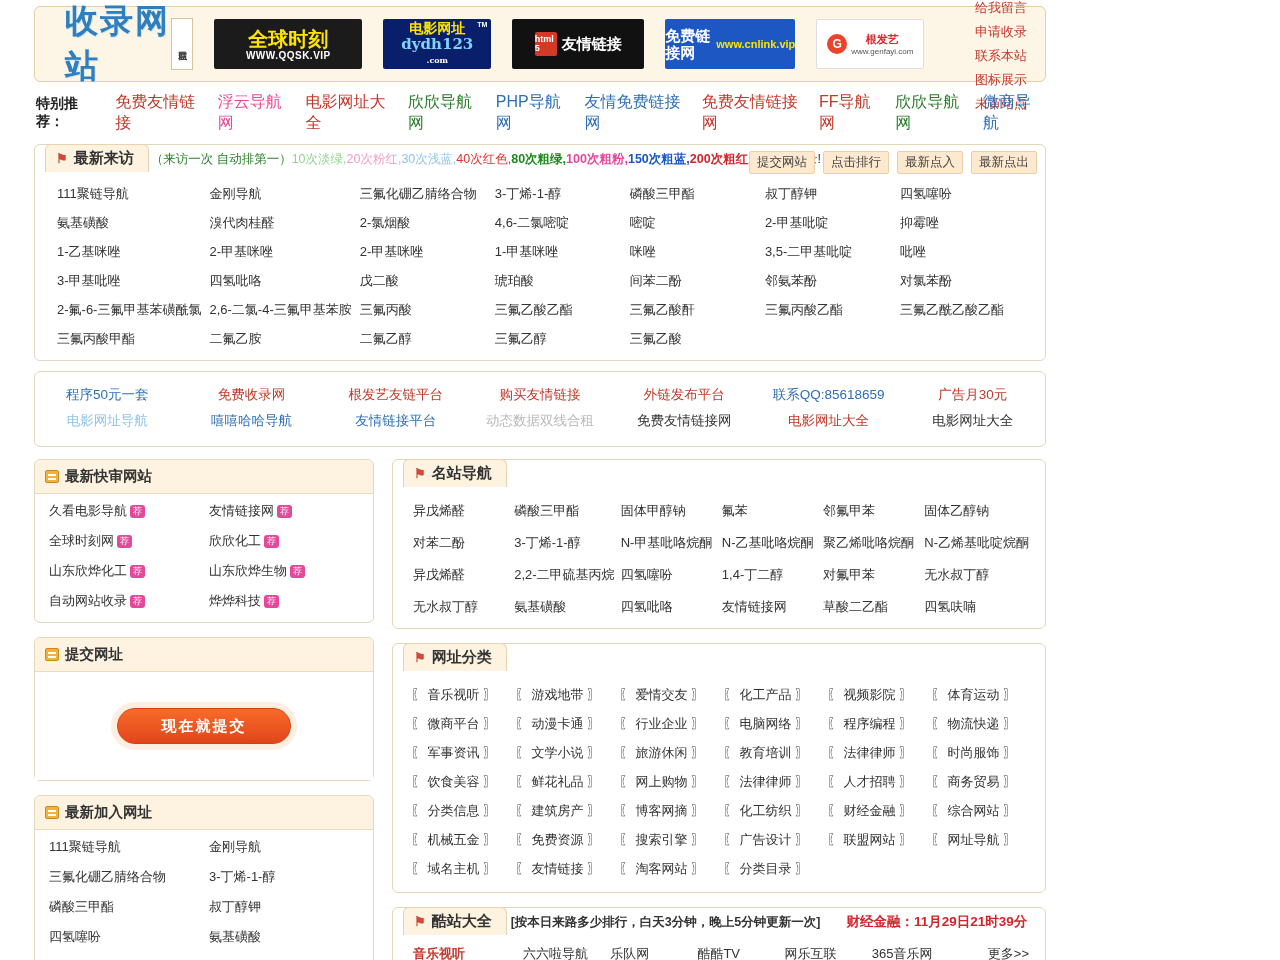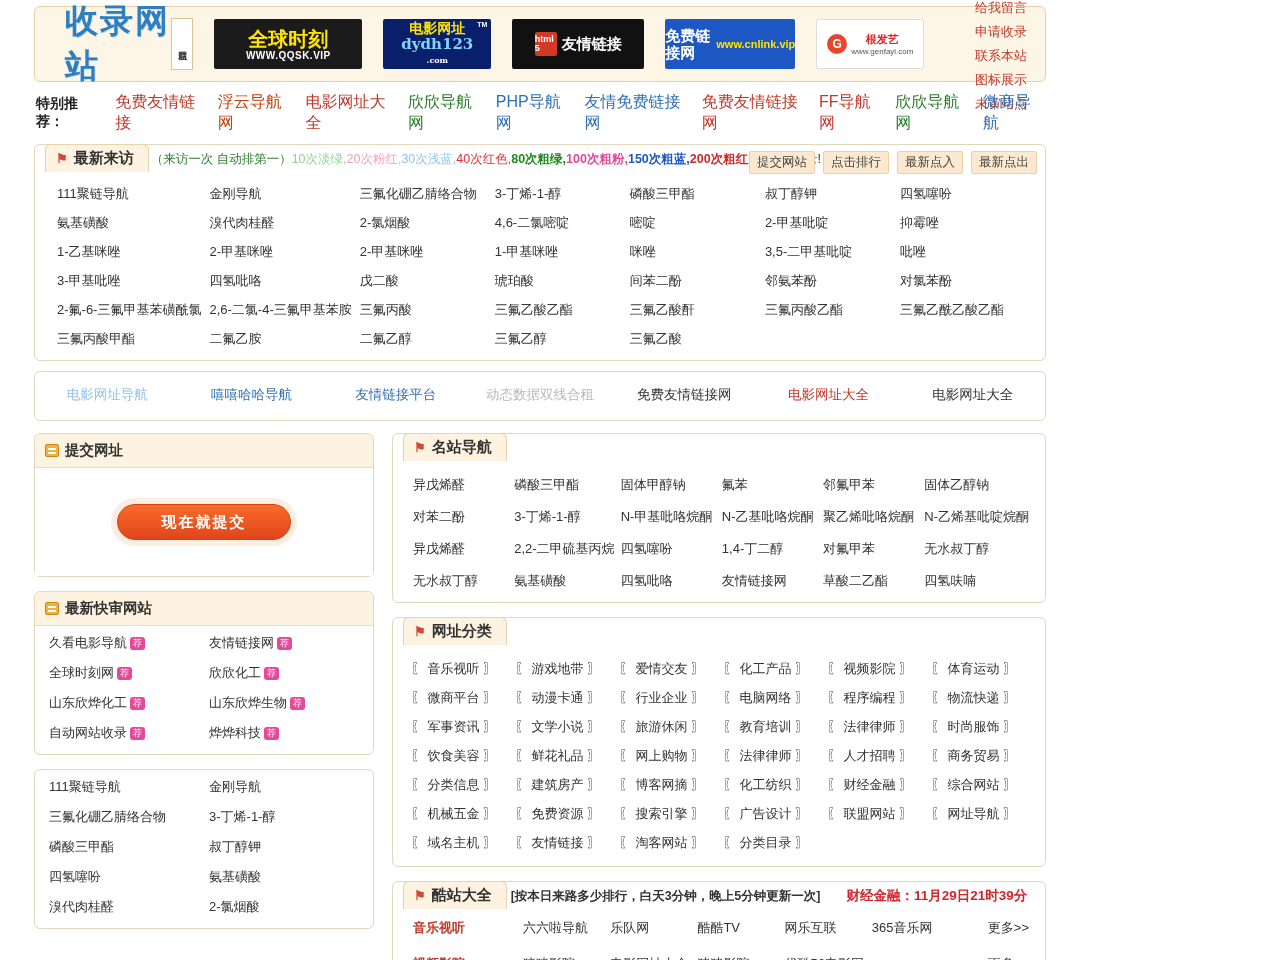--- a/index.html
+++ b/index.html
@@ -177,21 +177,21 @@
       <a href="#">联系本站</a>
       <a href="#">图标展示</a>
       <a href="#">未审站点</a>
     </div>
   </div>
 
   <div class="recbar">
     <div class="lbl">特别推荐：</div>
     <div id="rec-links" style="display:flex;gap:14px;">
         <a href="#" style="color: rgb(192, 57, 43);">免费友情链接</a>
-        <a href="#" style="color: #c2410c;">浮云导航网</a>
+        <a href="#" style="color: #ec4899;">浮云导航网</a>
         <a href="#" style="color: rgb(192, 57, 43);">电影网址大全</a>
         <a href="#" style="color: rgb(42, 125, 42);">欣欣导航网</a>
         <a href="#" style="color: rgb(47, 111, 181);">PHP导航网</a>
         <a href="#" style="color: rgb(47, 111, 181);">友情免费链接网</a>
         <a href="#" style="color: rgb(192, 57, 43);">免费友情链接网</a>
         <a href="#" style="color: rgb(192, 57, 43);">FF导航网</a>
         <a href="#" style="color: rgb(42, 125, 42);">欣欣导航网</a>
         <a href="#" style="color: rgb(47, 111, 181);">微商导航</a>
       </div>
   </div>
@@ -252,44 +252,43 @@
         <span>三氟乙酰乙酸乙酯</span>
         <span>三氟丙酸甲酯</span>
         <span>二氟乙胺</span>
         <span>二氟乙醇</span>
         <span>三氟乙醇</span>
         <span>三氟乙酸</span>
       </div>
   </div>
 
   <div class="panel ads">
+    <div class="adrow" id="ad-row-1">
+        <a href="#" style="color: rgb(47, 111, 181);">程序50元一套</a>
+        <a href="#" style="color: rgb(192, 57, 43);">免费收录网</a>
+        <a href="#" style="color: rgb(192, 57, 43);">根发艺友链平台</a>
+        <a href="#" style="color: rgb(192, 57, 43);">购买友情链接</a>
+        <a href="#" style="color: rgb(192, 57, 43);">外链发布平台</a>
+        <a href="#" style="color: rgb(47, 111, 181);">联系QQ:85618659</a>
+        <a href="#" style="color: rgb(192, 57, 43);">广告月30元</a>
+      </div>
     <div class="adrow" id="ad-row-2">
         <a href="#" style="color: rgb(143, 196, 232);">电影网址导航</a>
         <a href="#" style="color: rgb(47, 111, 181);">嘻嘻哈哈导航</a>
         <a href="#" style="color: rgb(47, 111, 181);">友情链接平台</a>
         <a href="#" style="color: rgb(184, 184, 184);">动态数据双线合租</a>
         <a href="#" style="color: rgb(51, 51, 51);">免费友情链接网</a>
         <a href="#" style="color: rgb(192, 57, 43);">电影网址大全</a>
         <a href="#" style="color: rgb(51, 51, 51);">电影网址大全</a>
       </div>
   </div>
 
   <div class="cols">
 
     <div class="colL">
-
-      <div class="panel rpanel">
-        <div class="boxhead">
-          <span class="ico-sq"></span>
-          <span>提交网址</span>
-        </div>
-        <div class="submit-box">
-          <div class="submit-btn">现在就提交</div>
-        </div>
-      </div>
 
       <div class="panel rpanel">
         <div class="boxhead">
           <span class="ico-sq"></span>
           <span>最新快审网站</span>
         </div>
         <div class="listbox">
           <div class="twocol" id="fast-audit-list">
               <span>久看电影导航<i class="newtag" style="font-style: normal;">荐</i></span>
               <span>友情链接网<i class="newtag" style="font-style: normal;">荐</i></span>
@@ -297,20 +296,34 @@
               <span>欣欣化工<i class="newtag" style="font-style: normal;">荐</i></span>
               <span>山东欣烨化工<i class="newtag" style="font-style: normal;">荐</i></span>
               <span>山东欣烨生物<i class="newtag" style="font-style: normal;">荐</i></span>
               <span>自动网站收录<i class="newtag" style="font-style: normal;">荐</i></span>
               <span>烨烨科技<i class="newtag" style="font-style: normal;">荐</i></span>
             </div>
         </div>
       </div>
 
       <div class="panel rpanel">
+        <div class="boxhead">
+          <span class="ico-sq"></span>
+          <span>提交网址</span>
+        </div>
+        <div class="submit-box">
+          <div class="submit-btn">现在就提交</div>
+        </div>
+      </div>
+
+      <div class="panel rpanel">
+        <div class="boxhead">
+          <span class="ico-sq"></span>
+          <span>最新加入网址</span>
+        </div>
         <div class="listbox">
           <div class="twocol" id="new-join-list">
               <span>111聚链导航</span>
               <span>金刚导航</span>
               <span>三氟化硼乙腈络合物</span>
               <span>3-丁烯-1-醇</span>
               <span>磷酸三甲酯</span>
               <span>叔丁醇钾</span>
               <span>四氢噻吩</span>
               <span>氨基磺酸</span>

